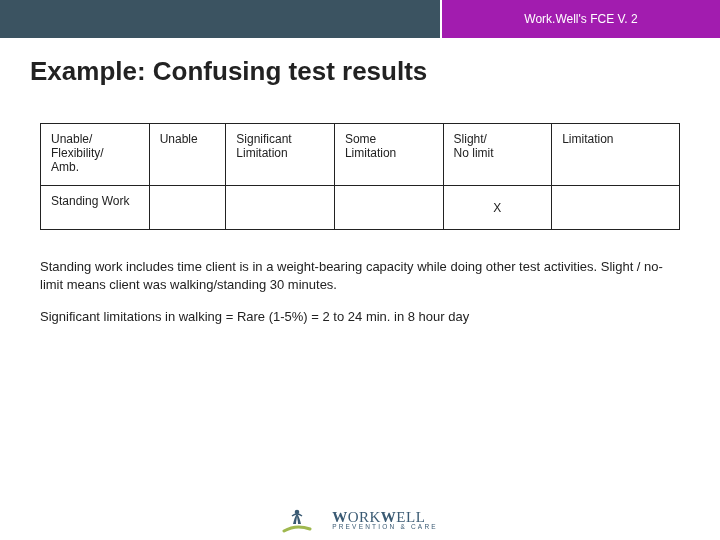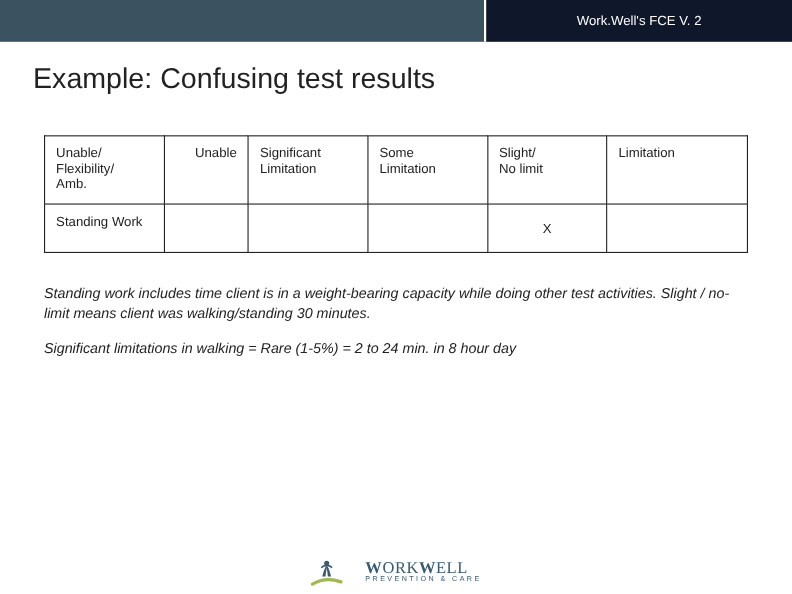--- a/index.html
+++ b/index.html
@@ -15,34 +15,34 @@
     width: 100%;
     height: 38px;
     display: flex;
   }
   .header-left {
     flex: 1;
     background: #3b5361;
   }
   .header-right {
     width: 280px;
-    background: #0f172a;
+    background: #a21caf;
     border-left: 2px solid #fff;
     display: flex;
     align-items: center;
     justify-content: center;
     color: #fff;
     font-size: 12px;
     font-weight: 400;
   }
   .slide-title {
     font-size: 26px;
     color: #222;
     padding: 18px 30px 16px 30px;
-    font-weight: 400;
+    font-weight: 700;
   }
   .content {
     padding: 20px 40px 0 40px;
   }
   table {
     border-collapse: collapse;
     width: 100%;
     table-layout: fixed;
   }
   td {
@@ -51,34 +51,33 @@
     font-size: 12px;
     vertical-align: top;
     height: 44px;
     color: #222;
   }
   tr:first-child td {
     height: 62px;
   }
   .center { text-align: center; vertical-align: middle; }
   .col0 { width: 17%; }
-  .col1 { width: 12%; text-align: right; }
+  .col1 { width: 12%; }
   .col2 { width: 17%; }
   .col3 { width: 17%; }
   .col4 { width: 17%; margin-left: 36px; }
   .col5 { width: 20%; }
   .paras {
     padding: 28px 40px 0 40px;
   }
   .paras p {
     font-size: 13px;
     color: #222;
     margin-bottom: 14px;
     line-height: 1.4;
-    font-style: italic;
   }
   .logo-wrap {
     position: absolute;
     bottom: 6px;
     left: 0;
     width: 100%;
     display: flex;
     justify-content: center;
     align-items: center;
   }

